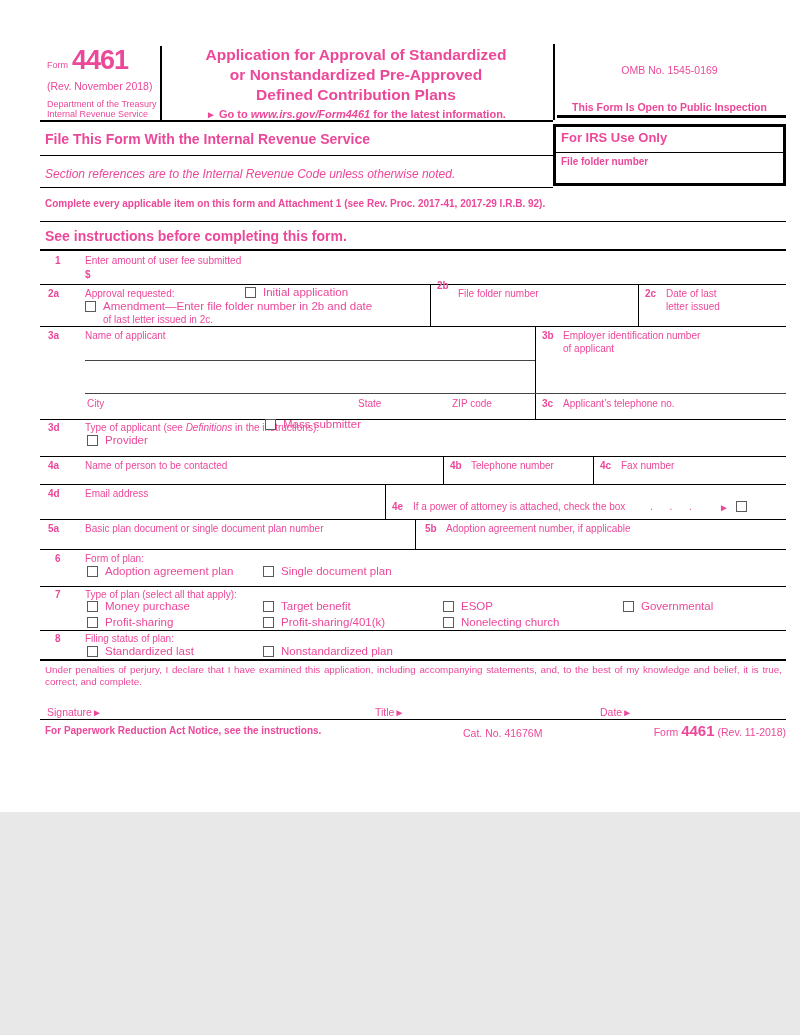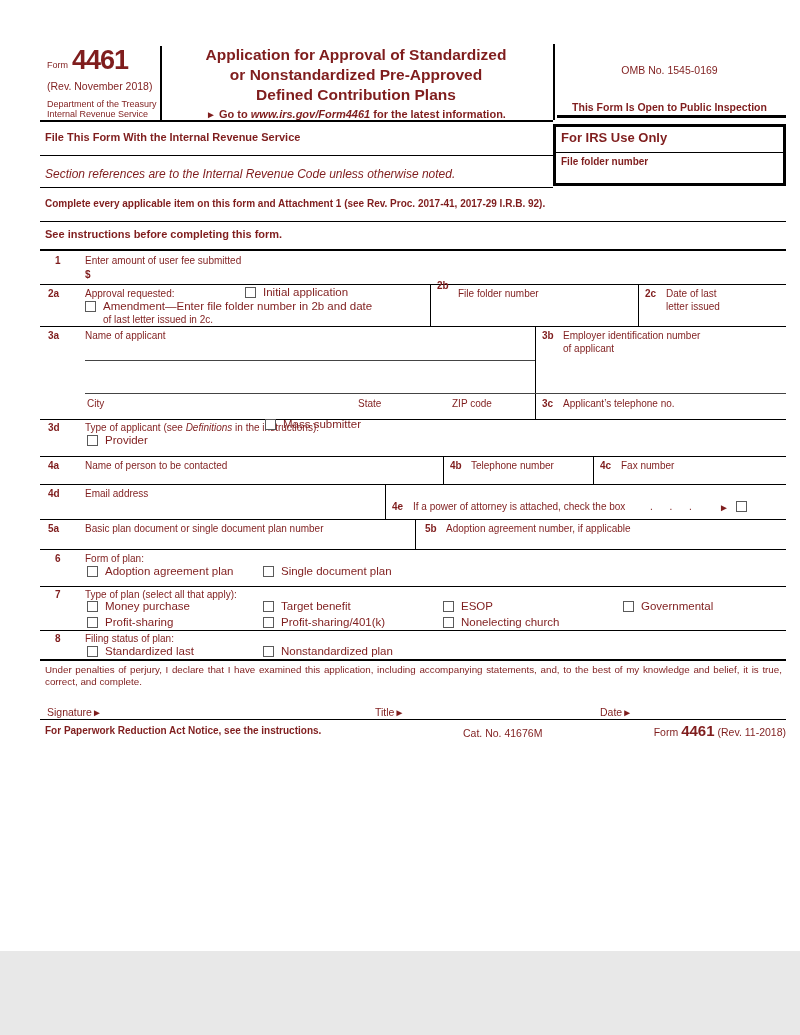--- a/index.html
+++ b/index.html
@@ -1,31 +1,31 @@
 <!DOCTYPE html>
 <html><head>
 <meta charset="utf-8">
 <style>
   html,body{margin:0;padding:0;background:#e8e8e8;}
   .page{
-    position:relative;width:800px;height:951px;background:#ffffff;
-    font-family:"Liberation Sans","DejaVu Sans",sans-serif;color:#7f1d1d;
+    position:relative;width:800px;height:812px;background:#ffffff;
+    font-family:"Liberation Sans","DejaVu Sans",sans-serif;color:#ec4899;
     overflow:hidden;margin:0 auto;
   }
   .a{position:absolute;}
   .b{font-weight:bold;}
   .i{font-style:italic;}
   .hl{position:absolute;background:#000;height:1px;}
   .vl{position:absolute;background:#000;width:1px;}
   .fs9{font-size:9px;line-height:10px;}
   .fs10{font-size:10px;}
   .fs105{font-size:10.5px;}
   .fs11{font-size:11px;}
   .fs115{font-size:10px;}
-  .fs125{font-size:11px;}
+  .fs125{font-size:14px;}
   .formnum-big{font-size:27px;font-weight:bold;letter-spacing:-1px;line-height:24px;}
   .title{font-size:15.5px;font-weight:bold;line-height:20px;text-align:center;}
   .cbrow{position:absolute;display:flex;align-items:center;gap:7px;font-size:11.5px;}
   .cb{width:11px;height:11px;border:1.2px solid #5a5a5a;background:#fff;display:inline-block;box-sizing:border-box;flex:0 0 auto;}
   .irsbox{position:absolute;left:553px;top:124px;width:233px;height:62px;border:3px solid #000;box-sizing:border-box;}
   .perj1{text-align:justify;text-align-last:justify;}
   .leaders{white-space:pre;}
   .arrow{font-size:10px;}
 </style>
 </head>

